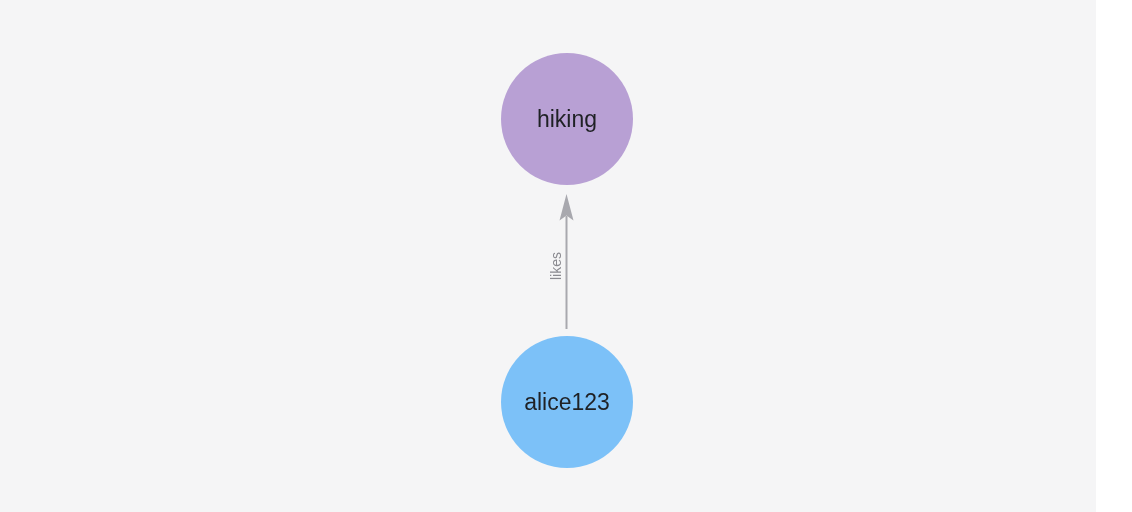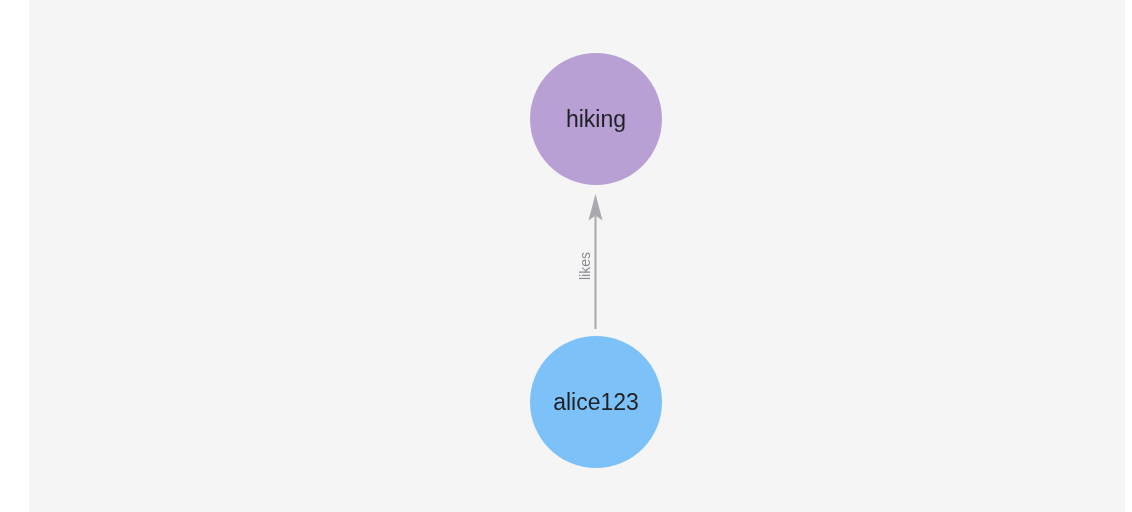--- a/index.html
+++ b/index.html
@@ -5,21 +5,20 @@
   html, body {
     margin: 0;
     padding: 0;
   }
   .stage {
     position: relative;
     width: 1096px;
     height: 512px;
     overflow: hidden;
     font-family: "Liberation Sans", sans-serif;
-    padding-left: 29px;
   }
   svg {
     display: block;
   }
   .node-label {
     font-family: "Liberation Sans", sans-serif;
     font-size: 23px;
     pointer-events: none;
   }
   .edge-label {

